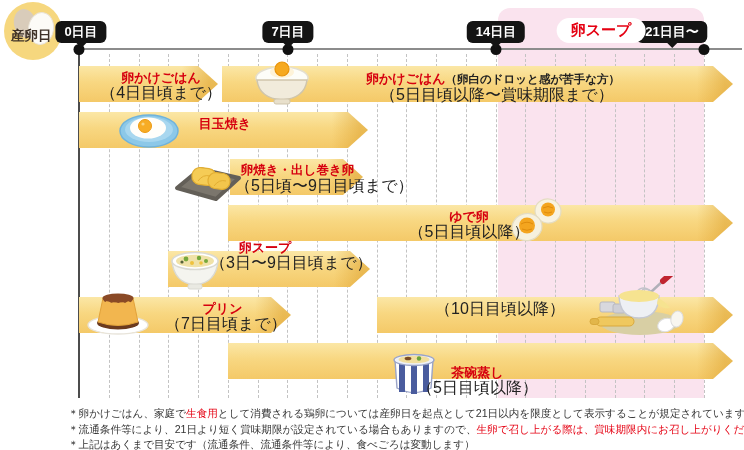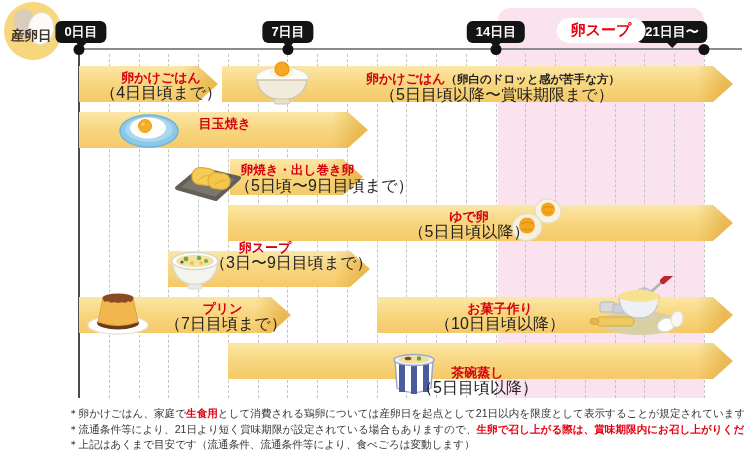--- a/index.html
+++ b/index.html
@@ -40,21 +40,21 @@
   .lbl{position:absolute;z-index:4;text-align:center;line-height:15px;}
   .lbl .t{color:#d6000f;font-weight:bold;font-size:13px;white-space:nowrap;}
   .lbl .s{color:#222;font-size:16px;white-space:nowrap;}
   .lbl .n{color:#222;font-weight:bold;font-size:11.5px;}
   .lbl.left{text-align:left;}
   
   .ico{position:absolute;z-index:3;}
   
   .notes{position:absolute;left:68px;top:406px;z-index:4;}
   .note{font-size:10.6px;color:#333;line-height:15.6px;white-space:nowrap;}
-  .note .em{color:#e50012;font-weight:bold;margin-top:43px;}
+  .note .em{color:#e50012;font-weight:normal;margin-top:43px;}
 </style>
 </head>
 <body>
 
 <div id="canvas">
 
   <div class="pink-zone"></div>
   <div class="grid" style="left: 704px;"></div>
     <div class="grid" style="left: 674px;"></div>
     <div class="grid" style="left: 644px;"></div>
@@ -128,21 +128,20 @@
   </div>
   <div class="lbl" style="left:210px;top:240px;width:110px;">
     <div class="t">卵スープ</div>
     <div class="s">（3日〜9日目頃まで）</div>
   </div>
   <div class="lbl" style="left:165px;top:301px;width:115px;">
     <div class="t">プリン</div>
     <div class="s">（7日目頃まで）</div>
   </div>
   <div class="lbl" style="left:430px;top:301px;width:140px;">
-    <div class="t">お菓子作り</div>
     <div class="s">（10日目頃以降）</div>
   </div>
   <div class="lbl" style="left:415px;top:365px;width:125px;">
     <div class="t">茶碗蒸し</div>
     <div class="s">（5日目頃以降）</div>
   </div>
 
   <div class="ico" style="left:250px;top:54px;">
     <svg width="64" height="52" viewBox="0 0 64 52">
       <ellipse cx="32" cy="24" rx="26" ry="11" fill="#fdfdf8" stroke="#e4dfd0" stroke-width="1.5"></ellipse>

